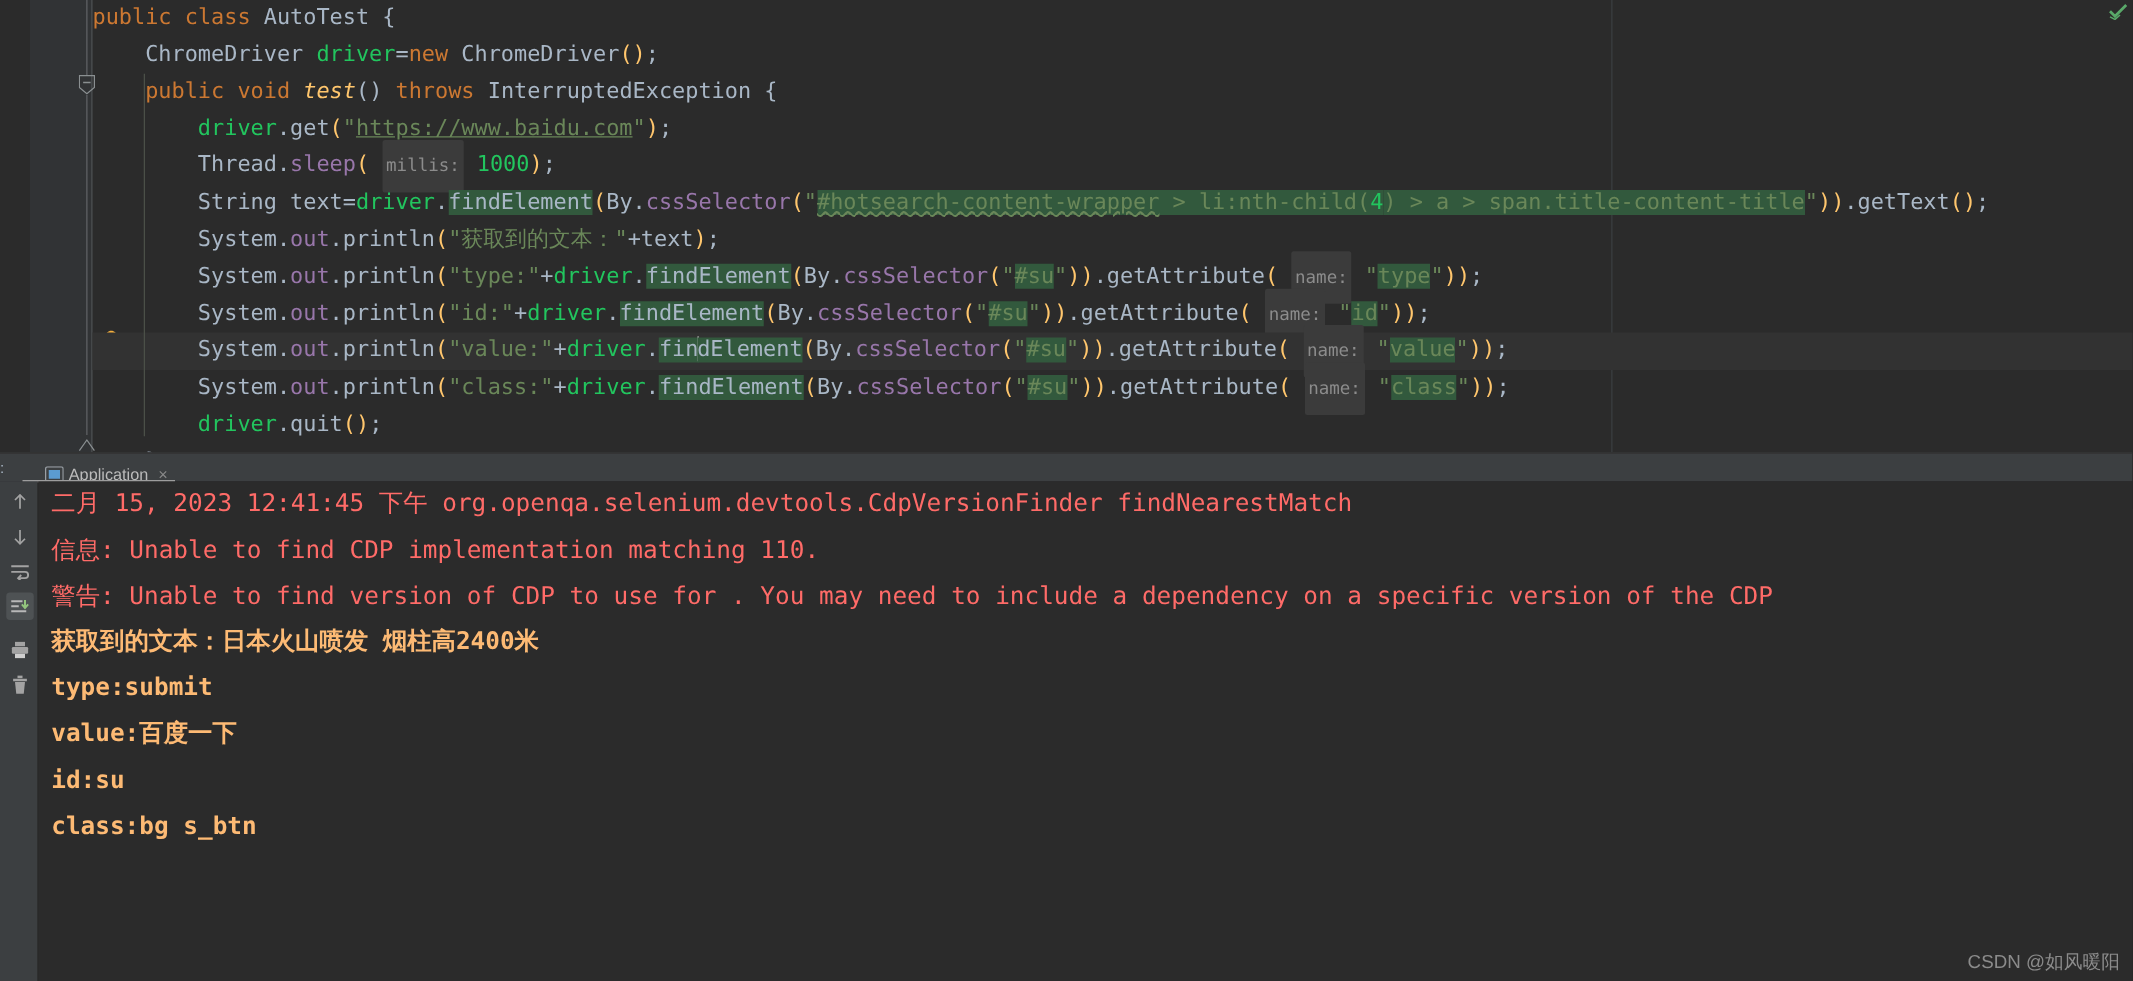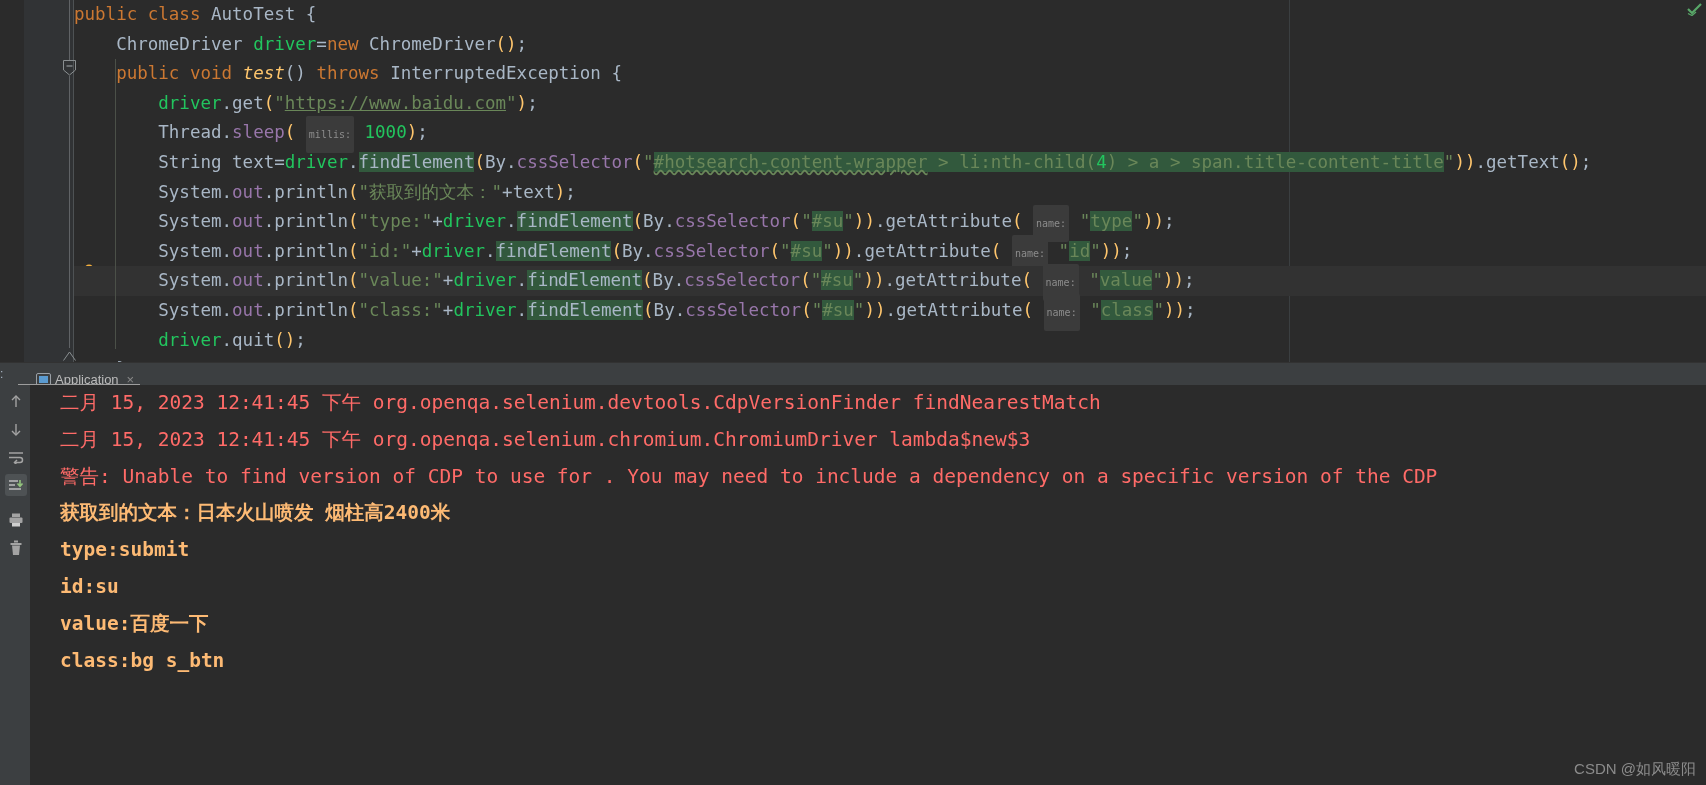--- a/index.html
+++ b/index.html
@@ -72,21 +72,21 @@
   .type { color: #a9b7c6; }
   .fld  { color: #22c55e; }
   .fldi { color: #9876aa; }
   .mth  { color: #a9b7c6; }
   .mthdecl { color: #ffc66d; font-style: italic; }
   .str  { color: #6a8759; }
   .num  { color: #22c55e; }
   .par  { color: #a9b7c6; }
   .yel  { color: #ffc66d; }
   .hintbg {
-    background: #3b3b3b; color: #8c8c8c; font-size: 10px;
+    background: #3b3b3b; color: #8c8c8c; font-size: 14px;
     padding: 13px 3px; border-radius: 2px; font-style: normal;
   }
   .searchhl { background: #32593d; }
   .ulink { text-decoration: underline; text-decoration-color: #6a8759; }
   .squiggle {
     text-decoration: underline; text-decoration-style: wavy;
     text-decoration-color: #6a8759;
   }
   .caret {
     display: inline-block; width: 0; border-left: 1.4px solid #bbb;
@@ -144,21 +144,21 @@
     background: #2b2b2b;
   }
 
   .console-body {
     position: absolute; left: 31px; top: 23px; width: 1675px; height: 400px;
     background: #2b2b2b; overflow: hidden;
   }
   .con-line {
     height: 36.8px; line-height: 36.8px;
     font-size: 19.5px; white-space: pre;
-    padding-left: 29px;
+    padding-left: 10px;
     font-family: "DejaVu Sans Mono", monospace;
   }
   .con-line.err { color: #ff6b68; }
   .con-line.out { color: #fdba74; font-weight: bold; }
 
   .watermark {
     position: absolute; right: 10px; bottom: 6px;
     font-family: "Liberation Sans", sans-serif;
     font-size: 15px; color: #8b8b8b;
   }
@@ -284,24 +284,24 @@
           <rect x="1.5" y="3" width="11" height="2" fill="#a3a3a3"></rect>
           <path d="M3 5.5 L11 5.5 L10 15 L4 15 Z" fill="#a3a3a3"></path>
         </svg>
       </div>
     </div>
 
     <div class="console-divider"></div>
 
     <div class="console-body" id="console-body">
         <div class="con-line err">二月 15, 2023 12:41:45 下午 org.openqa.selenium.devtools.CdpVersionFinder findNearestMatch</div>
-        <div class="con-line err">二月 15, 2023 12:41:45 下午 org.openqa.selenium.chromium.ChromiumDriver lambda$new$3</div>
+        <div class="con-line err">信息: Unable to find CDP implementation matching 110.</div>
         <div class="con-line err">警告: Unable to find version of CDP to use for . You may need to include a dependency on a specific version of the CDP</div>
         <div class="con-line out">获取到的文本：日本火山喷发 烟柱高2400米</div>
         <div class="con-line out">type:submit</div>
+        <div class="con-line out">value:百度一下</div>
         <div class="con-line out">id:su</div>
-        <div class="con-line out">value:百度一下</div>
         <div class="con-line out">class:bg s_btn</div>
       </div>
   </div>
 
   <div class="watermark">CSDN @如风暖阳</div>
 </div>
 
 </body></html>

